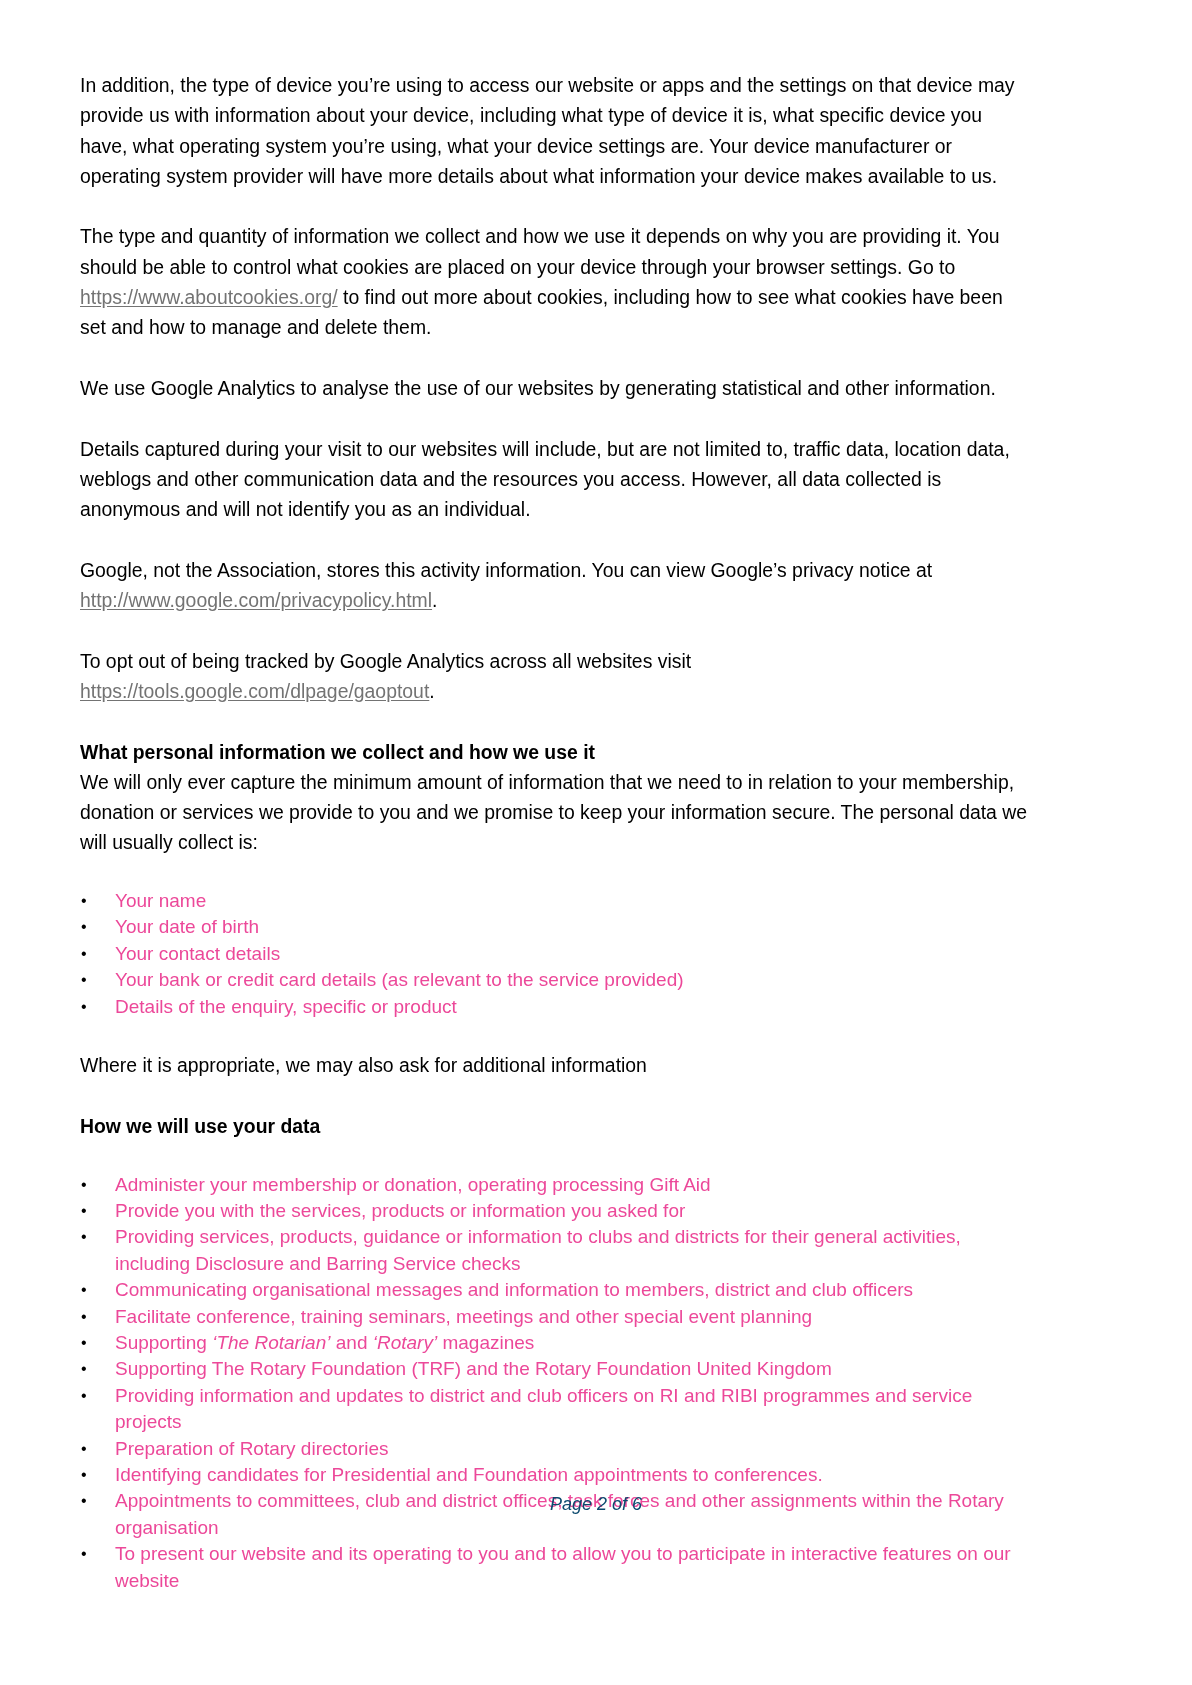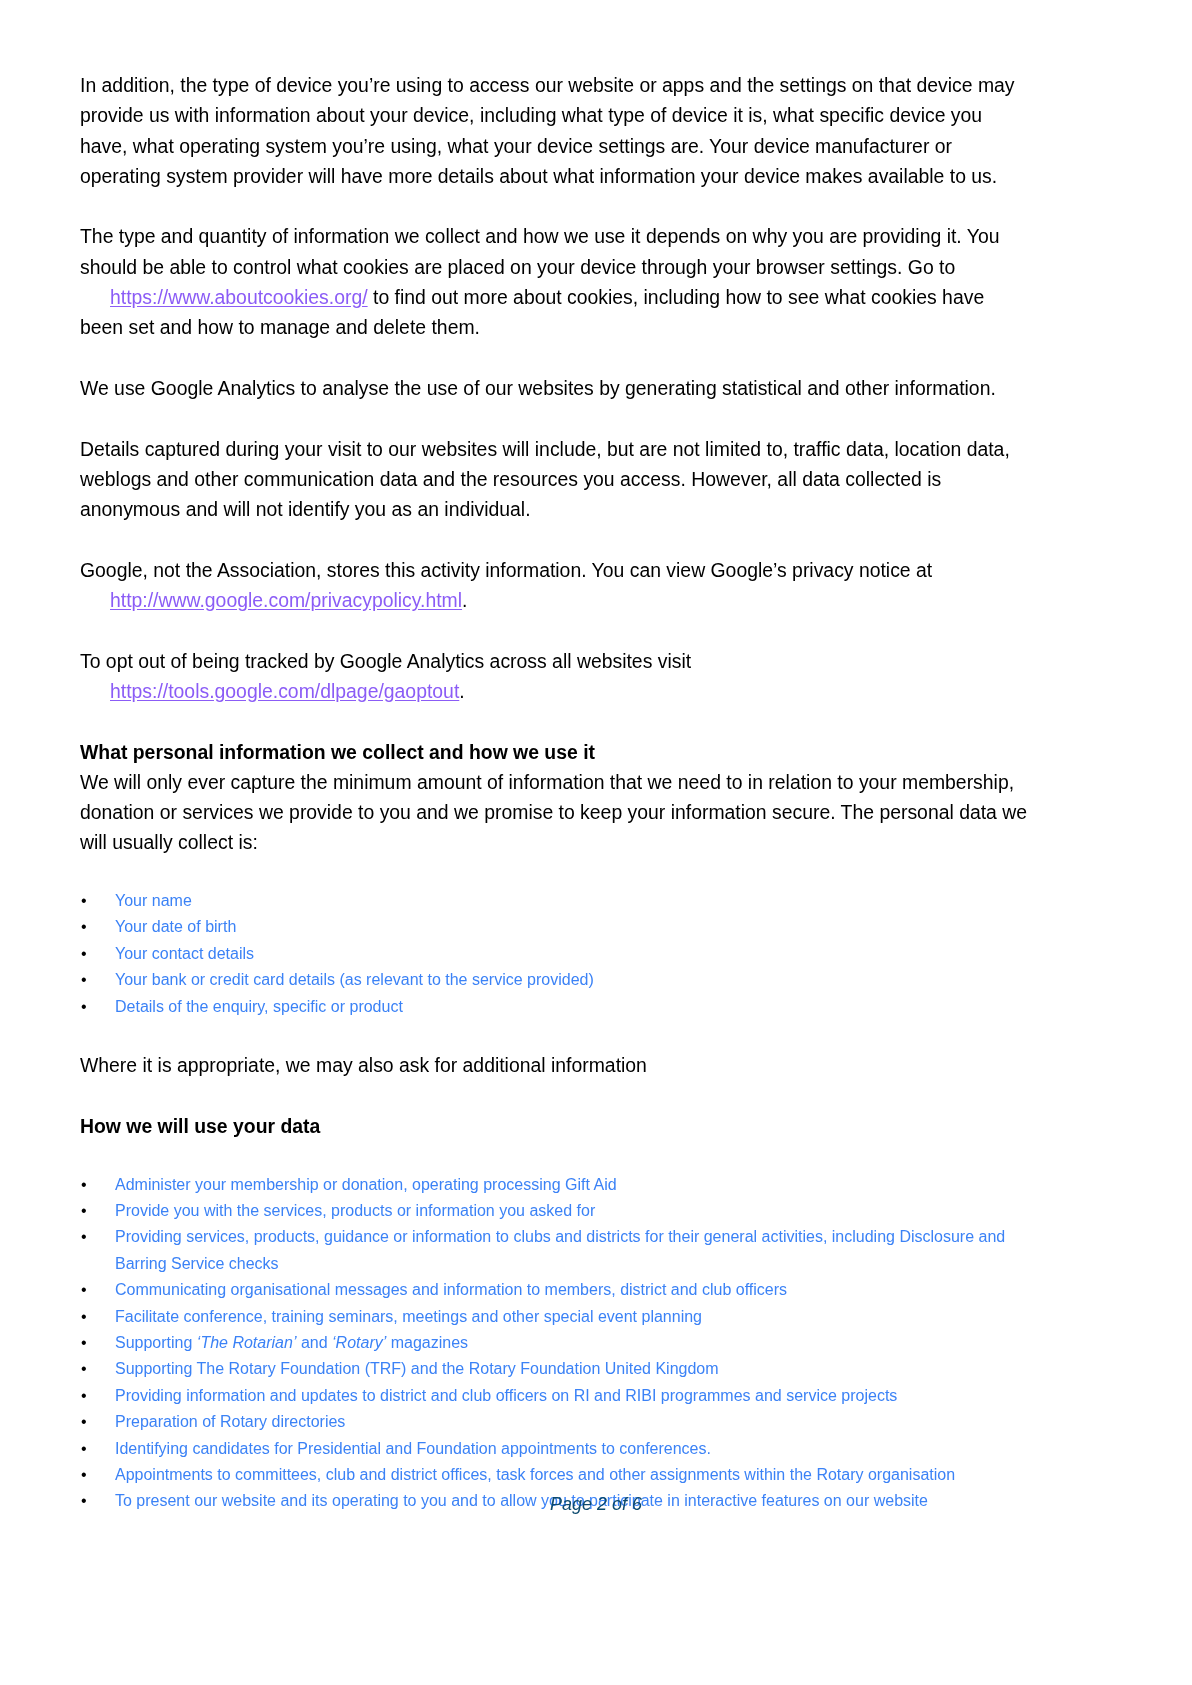--- a/index.html
+++ b/index.html
@@ -28,43 +28,42 @@
     font-size: 19.4px;
     line-height: 30.3px;
     color: #000000;
     text-align: left;
     letter-spacing: 0.0px;
   }
   .spacer-line {
     height: 30.3px;
   }
   a.doclink, .doclink {
-    color: #8b5cf6;
+    color: #737373;
     text-decoration: underline;
     text-underline-offset: 2px;
-    margin-left: 30px;
   }
   .bold {
     font-weight: bold;
   }
   .italic {
     font-style: italic;
   }
   ul.bullets {
     list-style: none;
     margin: 0;
     padding: 0;
   }
   ul.bullets > li {
     position: relative;
     padding-left: 35px;
-    font-size: 16px;
+    font-size: 19px;
     line-height: 26.4px;
     margin: 0 0 0 0;
-    color: #3b82f6;
+    color: #ec4899;
   }
   ul.bullets > li::before {
     content: "\2022";
     position: absolute;
     left: 1px;
     top: 0;
     font-size: 16px;
     line-height: 26.4px;
     color: #000000;
   }

